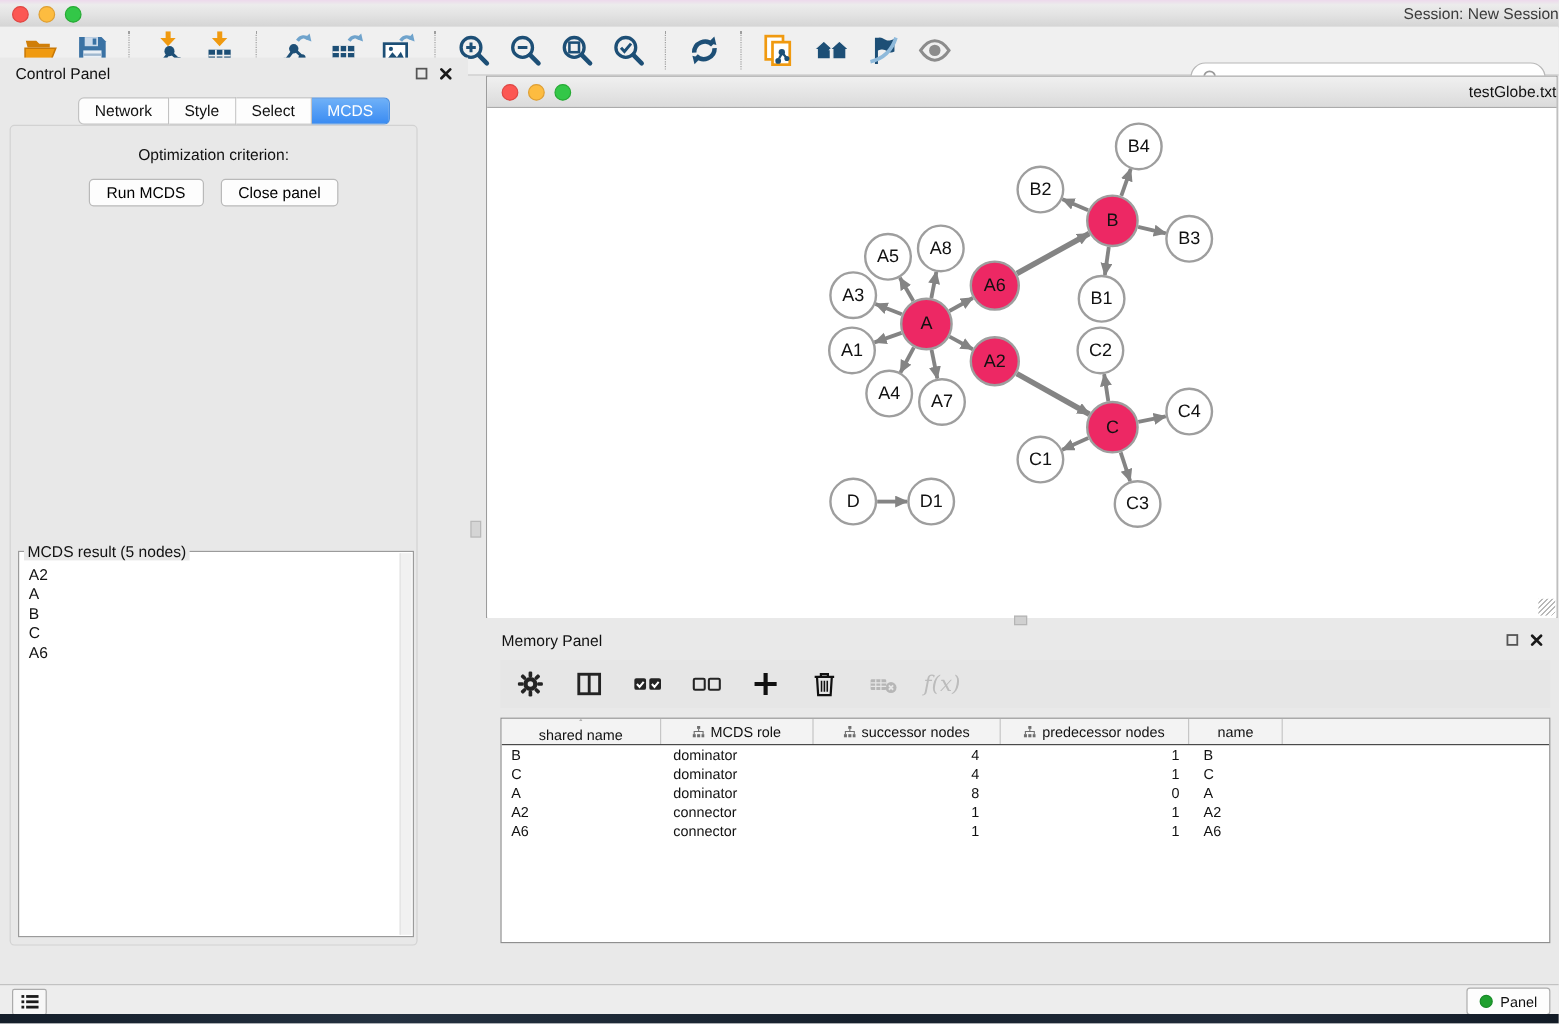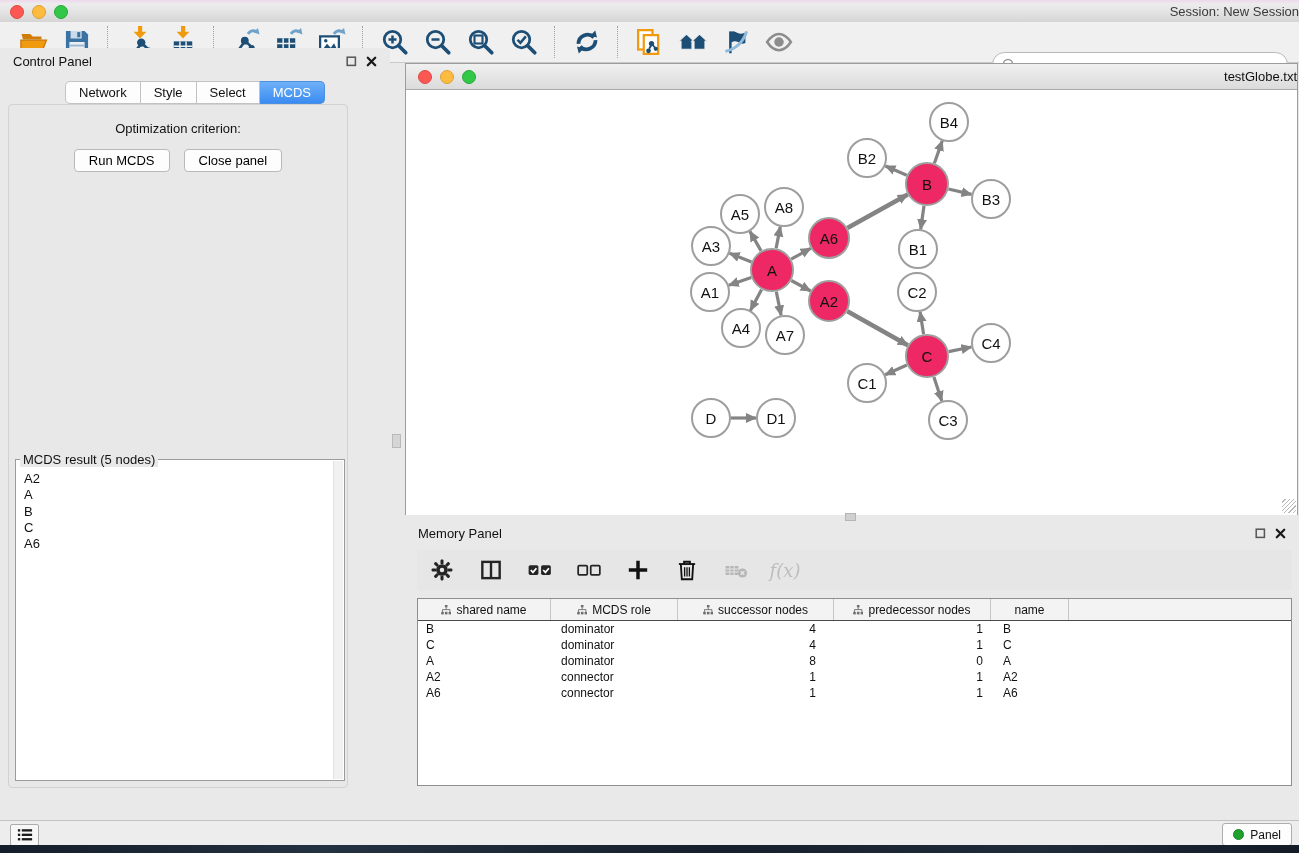--- a/index.html
+++ b/index.html
@@ -496,21 +496,21 @@
      <path d="M1.5 11h13M1.5 14h13M5.8 8v9M10.1 8v9" stroke="#E6E6E6" stroke-width="1"></path>
      <path d="M16.7 13.2l3.6 3.6M20.3 13.2l-3.6 3.6" stroke="#E6E6E6" stroke-width="1.5"></path>
         </svg>
       </div>
       <div class="tp-btn disabled">
         <span id="fx">f(x)</span>
       </div>
     </div>
   <div id="node-table">
     <div id="thead">
-        <div class="th" style="width: 133px;">
+        <div class="th" style="width: 133px; flex-direction: column;">
           <svg width="10" height="10" viewBox="0 0 10 10">
   <g fill="#6E6E6E">
               <rect x="3.9" y="0" width="2.6" height="2.4"></rect>
   <rect x="0.2" y="6.8" width="2.6" height="2.6"></rect>
               <rect x="3.9" y="6.8" width="2.6" height="2.6"></rect>
               <rect x="7.6" y="6.8" width="2.6" height="2.6"></rect>
             </g>
   <path d="M5.2 2.4v2.2M1.5 6.8V4.6h7.4v2.2" stroke="#6E6E6E" stroke-width="0.9" fill="none"></path>
           </svg>
           <span>shared name</span>

